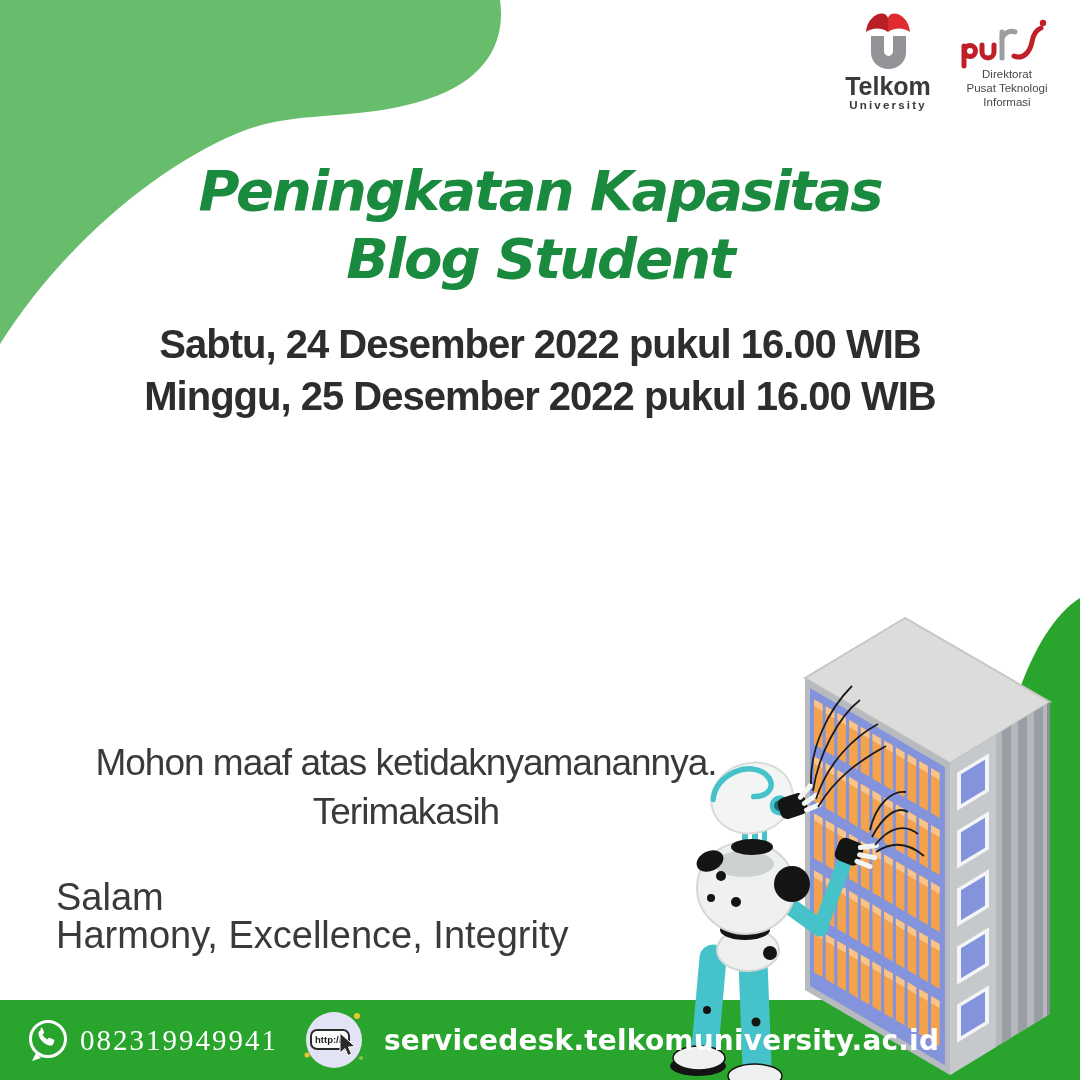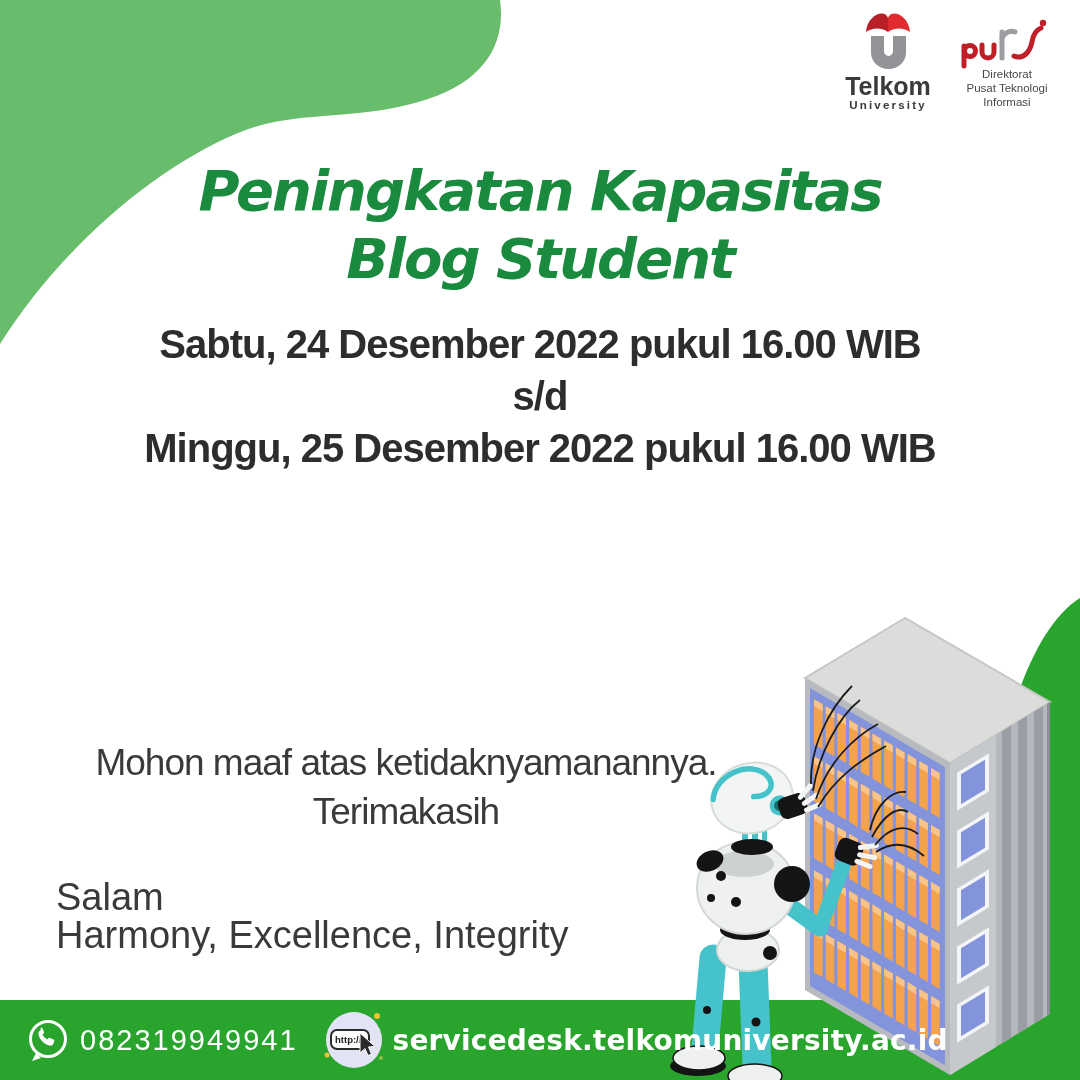--- a/index.html
+++ b/index.html
@@ -35,25 +35,25 @@
     position:absolute;left:56px;top:878px;width:620px;z-index:2;
     font-size:38px;line-height:38px;color:#3a3a3a;
   }
   .footer-row{
     position:absolute;left:0;top:1000px;width:1080px;height:80px;z-index:5;
     display:flex;align-items:center;
   }
   .wa-icon{margin-left:26px;flex:0 0 auto;}
   .phone{
     color:#ffffff;font-size:29px;letter-spacing:2px;margin-left:10px;
-    font-family:Liberation Sans, sans-serif;font-weight:normal;
+    font-family:Liberation Serif, serif;font-weight:normal;
   }
   .url-icon{margin-left:24px;flex:0 0 auto;}
   .url{
-    color:#ffffff;font-size:28px;font-weight:bold;letter-spacing:0.2px;margin-left:7px;
+    color:#ffffff;font-size:28px;font-weight:bold;letter-spacing:0.2px;margin-left:18px;
     font-family:"DejaVu Sans",sans-serif;
   }
   svg text{font-family:"Liberation Sans",sans-serif;}
 </style>
 </head>
 <body>
 
 <div class="poster">
 
   <svg class="blob-topleft" width="520" height="350" viewBox="0 0 520 350">
@@ -88,21 +88,20 @@
     </g>
   </svg>
 
   <div class="title">
     <div>Peningkatan Kapasitas</div>
     <div>Blog Student</div>
   </div>
 
   <div class="schedule">
     <div>Sabtu, 24 Desember 2022 pukul 16.00 WIB</div>
-    <div>s/d</div>
     <div>Minggu, 25 Desember 2022 pukul 16.00 WIB</div>
   </div>
 
 
   <div class="apology">
     <div>Mohon maaf atas ketidaknyamanannya.</div>
     <div>Terimakasih</div>
   </div>
 
   <div class="closing">

